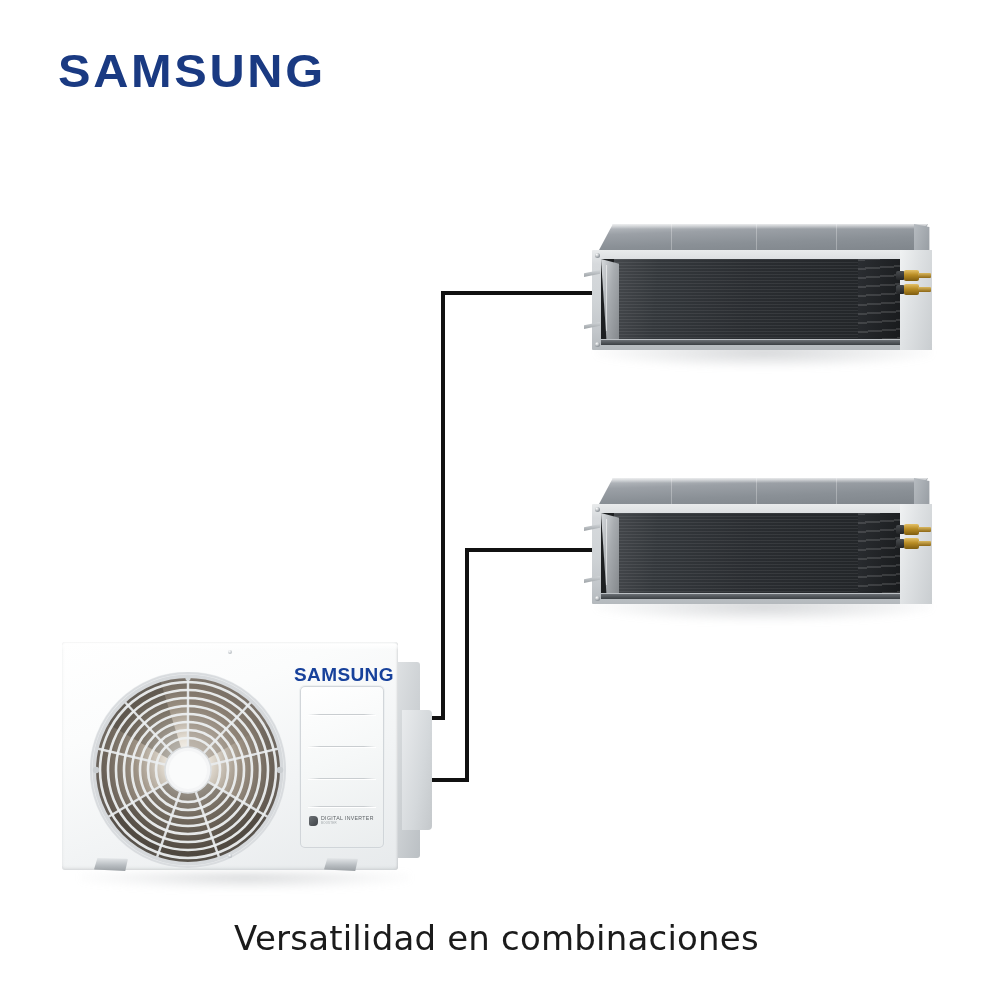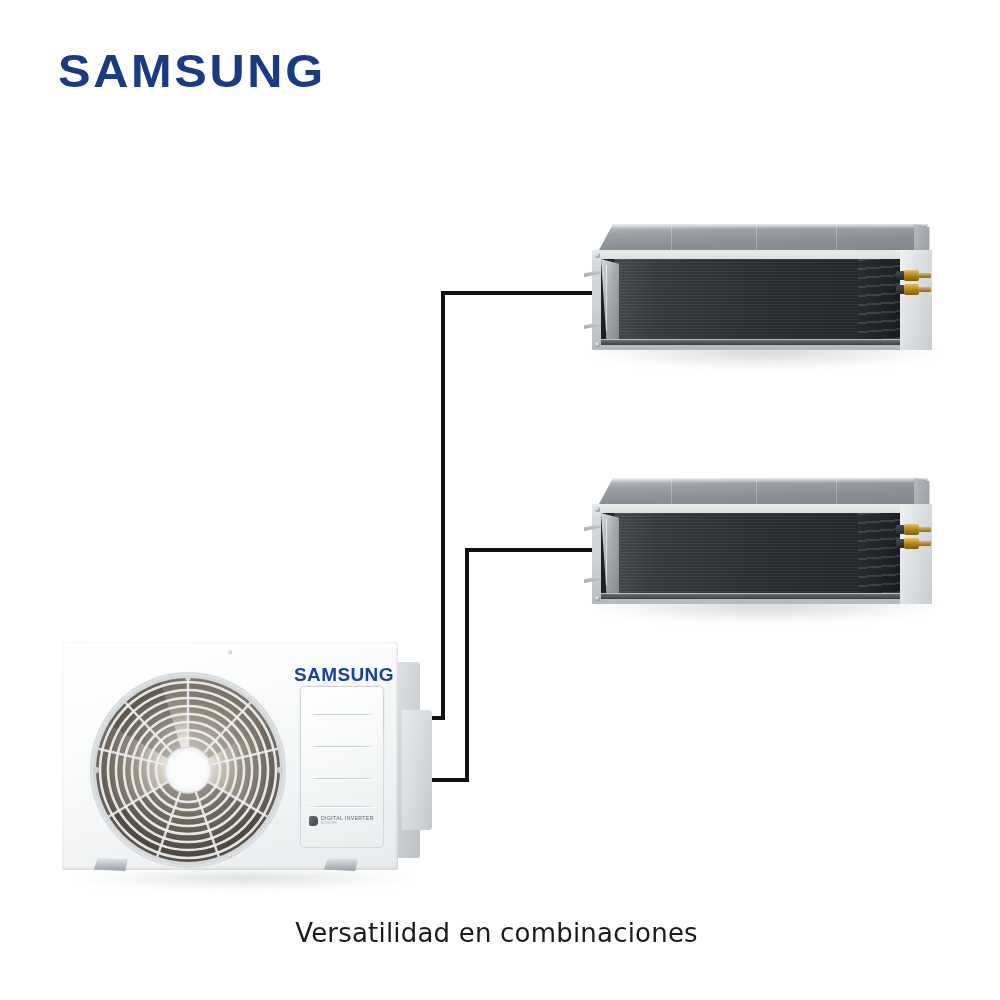--- a/index.html
+++ b/index.html
@@ -34,21 +34,21 @@
   }
 
   
   #caption {
     position: absolute;
     left: 0;
     top: 918px;
     width: 993px;
     text-align: center;
     font-family: "DejaVu Sans", sans-serif;
-    font-size: 26px;
+    font-size: 34px;
     font-weight: 400;
     color: #1b1b1b;
     letter-spacing: 0.2px;
   }
 
   
   #piping {
     position: absolute;
     left: 0;
     top: 0;

